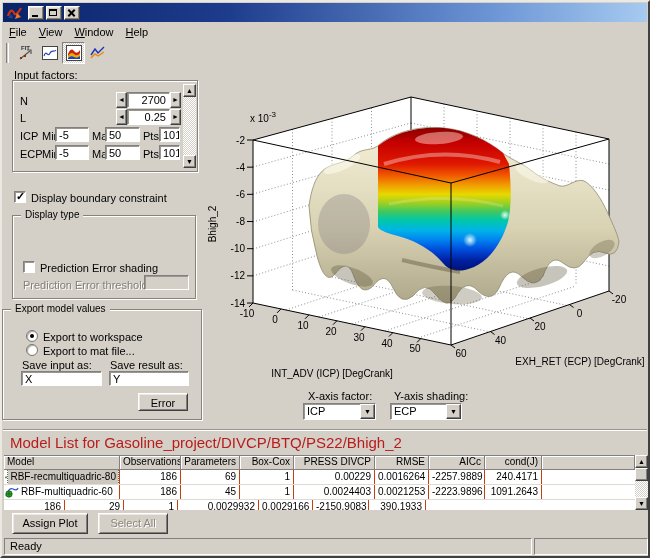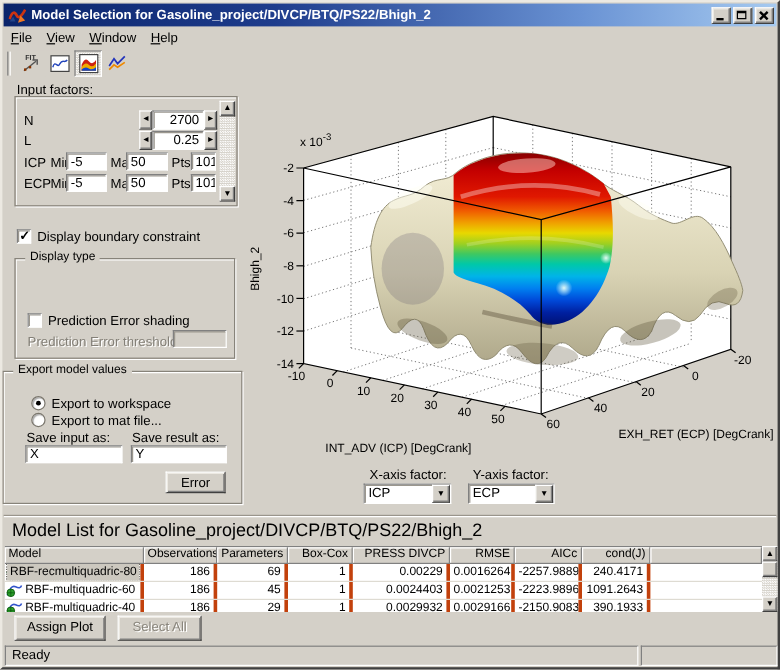--- a/index.html
+++ b/index.html
@@ -70,31 +70,31 @@
   .dropdown { position:absolute; height:17px; background:#fff; border:1px solid;
               border-color:#808080 #fff #fff #808080; box-shadow:inset 1px 1px 0 #9b978e; }
   .dd-value { position:absolute; left:3px; top:1px; line-height:13px; font-size:11px; }
   .dd-btn { position:absolute; right:0; top:0; bottom:0; width:15px; background:#d4d0c8; border:1px solid;
             border-color:#fff #404040 #404040 #fff; box-shadow:inset -1px -1px 0 #808080;
             font-size:7px; text-align:center; line-height:14px; }
 
   
   .bottom-section { position:absolute; left:1px; right:1px; top:427px; height:80px;
                     border-top:1px solid #9a958c; box-shadow:inset 0 1px 0 #fff; background:#d4d0c8; }
-  .ml-title { position:absolute; left:7px; top:4px; font-size:15px; color:#000000; white-space:nowrap; }
+  .ml-title { position:absolute; left:7px; top:4px; font-size:15px; color:#b91c1c; white-space:nowrap; }
   .mtable { position:absolute; left:1px; top:25px; width:631px; height:55px; background:#fff; overflow:hidden;
             border-top:1px solid #808080; }
   .t-header { display:flex; height:14px; }
   .th { flex:none; background:#d4d0c8; border-right:1px solid #808080; border-bottom:1px solid #808080;
         box-shadow:inset 1px 1px 0 #fff; font-size:10px; line-height:12px; padding:0 3px;
         white-space:nowrap; overflow:hidden; }
   .th.num { text-align:right; }
   .th.fill { flex:1; }
   .tr { display:flex; height:15px; border-bottom:1px solid #dedbd2; background:#fff; }
-  .td { flex:none; font-size:10px; line-height:14px; border-right:3px solid #c2410c; padding:0 3px;
+  .td { flex:none; font-size:10px; line-height:14px; border-right:1px solid #c2410c; padding:0 3px;
         white-space:nowrap; overflow:hidden; }
   .td.num { text-align:right; }
   .td.model { display:flex; align-items:center; padding:0 1px; }
   .mname { padding:0 2px; }
   .mname.sel { background:#ccc8bf; outline:1px dotted #6a675f; }
   .td.fill { flex:1; border-right:none; }
   .t-scrollbar { position:absolute; left:632px; top:25px; width:14px; height:55px; }
   .sb-thumb { position:absolute; left:0; width:13px; background:#d4d0c8; border:1px solid;
               border-color:#fff #404040 #404040 #fff; box-shadow:inset -1px -1px 0 #808080; }
 
@@ -109,21 +109,20 @@
 <body>
 
 <div class="window">
 
   <div class="titlebar">
     <svg class="app-icon" viewBox="0 0 15 15">
       <path d="M1,11 Q4,2 7,8 Q9,12 14,3" stroke="#cc3311" stroke-width="2.2" fill="none"></path>
       <path d="M8,14 L10,8 L14,12 Z" fill="#ee7722"></path>
       <path d="M1,13 L4,9 L6,13 Z" fill="#224488"></path>
     </svg>
-    <div class="title">Model Selection for Gasoline_project/DIVCP/BTQ/PS22/Bhigh_2</div>
     <div class="winbtn">
         <span class="g-min"></span>
       </div>
     <div class="winbtn">
         <span class="g-max"></span>
       </div>
     <div class="winbtn">
         <span class="g-x1"></span>
         <span class="g-x2"></span>
       </div>
@@ -376,21 +375,21 @@
     <text class="axis-lbl" x="378" y="301" text-anchor="middle">EXH_RET (ECP) [DegCrank]</text>
     <text class="axis-lbl" x="14" y="160" text-anchor="middle" transform="rotate(-90 14 160)">Bhigh_2</text>
     <text class="axis-lbl" x="48" y="58"><tspan>x 10</tspan><tspan dy="-5" font-size="8">-3</tspan></text>
   </svg>
 
   <div class="lbl" style="left:306px;top:388px">X-axis factor:</div>
   <div class="dropdown" style="left:301px;top:401px;width:73px">
     <span class="dd-value">ICP</span>
     <span class="dd-btn">▼</span>
   </div>
-  <div class="lbl" style="left:392px;top:388px">Y-axis factor:</div>
+  <div class="lbl" style="left:392px;top:388px">Y-axis shading:</div>
   <div class="dropdown" style="left:388px;top:401px;width:72px">
     <span class="dd-value">ECP</span>
     <span class="dd-btn">▼</span>
   </div>
 
   <div class="bottom-section">
     <div class="ml-title">Model List for Gasoline_project/DIVCP/BTQ/PS22/Bhigh_2</div>
     <div class="mtable">
       <div class="t-header" id="t-header">
           <div class="th" style="width: 116px;">Model</div>
@@ -434,28 +433,20 @@
             <div class="td num" style="width: 61px;">186</div>
             <div class="td num" style="width: 59px;">45</div>
             <div class="td num" style="width: 54px;">1</div>
             <div class="td num" style="width: 81px;">0.0024403</div>
             <div class="td num" style="width: 54px;">0.0021253</div>
             <div class="td num" style="width: 56px;">-2223.9896</div>
             <div class="td num" style="width: 57px;">1091.2643</div>
             <div class="td fill"></div>
           </div>
           <div class="tr">
-            <div class="td model" style="width: 116px;">
-              <svg width="14" height="12" viewBox="0 0 14 12">
-                <path d="M1,10 Q4,1 8,3 Q12,5 13,2" fill="none" stroke="#3355cc" stroke-width="1.3"></path>
-                <circle cx="4" cy="8" r="3.2" fill="#2ca02c" stroke="#0a550a" stroke-width="0.7"></circle>
-                <path d="M1,8 h6 M4,5 v6" stroke="#0a550a" stroke-width="0.6" fill="none"></path>
-              </svg>
-              <span class="mname">RBF-multiquadric-40</span>
-            </div>
             <div class="td num" style="width: 61px;">186</div>
             <div class="td num" style="width: 59px;">29</div>
             <div class="td num" style="width: 54px;">1</div>
             <div class="td num" style="width: 81px;">0.0029932</div>
             <div class="td num" style="width: 54px;">0.0029166</div>
             <div class="td num" style="width: 56px;">-2150.9083</div>
             <div class="td num" style="width: 57px;">390.1933</div>
             <div class="td fill"></div>
           </div>
         </div>

